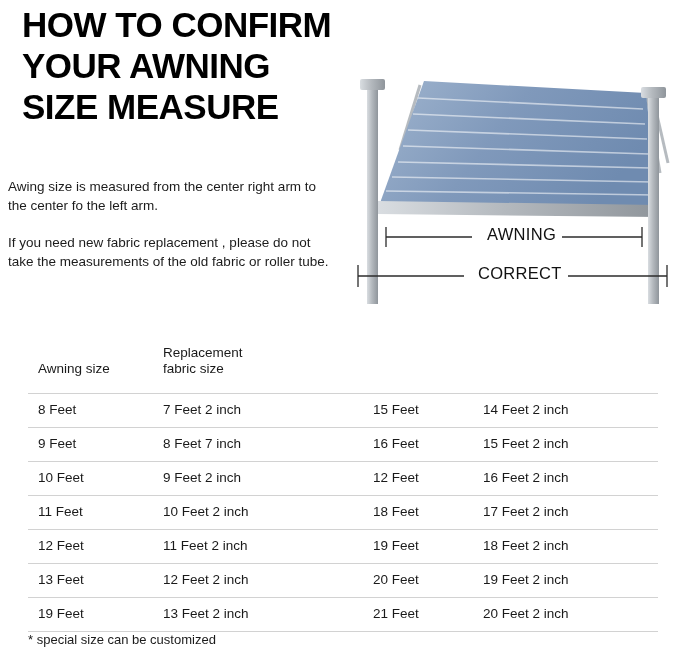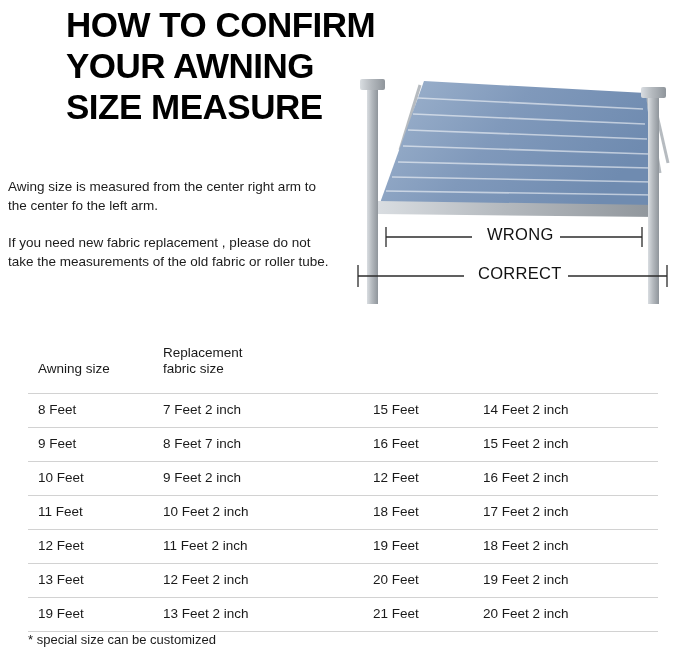--- a/index.html
+++ b/index.html
@@ -28,21 +28,21 @@
     top: 4px;
     width: 400px;
     font-family: "Liberation Sans", sans-serif;
     font-weight: bold;
     font-size: 35px;
     line-height: 41px;
     letter-spacing: -0.5px;
     color: #000000;
     text-transform: uppercase;
   }
-  .headline .l1, .headline .l2, .headline .l3 { display: block; white-space: nowrap; margin-left: 44px; }
+  .headline .l1, .headline .l2, .headline .l3 { display: block; white-space: nowrap; }
 
   
   .para {
     position: absolute;
     left: 8px;
     font-size: 13.5px;
     line-height: 19px;
     color: #1c1c1c;
     width: 330px;
   }
@@ -176,21 +176,21 @@
         <line x1="302" y1="172" x2="302" y2="192"></line>
       </g>
 
       <g stroke="#2b2b2b" stroke-width="1.3">
         <line x1="18" y1="221" x2="124" y2="221"></line>
         <line x1="222" y1="221" x2="327" y2="221"></line>
         <line x1="18" y1="210" x2="18" y2="232"></line>
         <line x1="327" y1="210" x2="327" y2="232"></line>
       </g>
     </svg>
-    <div class="label-wrong">WRONG</div>
+    <div class="label-wrong">AWNING</div>
     <div class="label-correct">CORRECT</div>
   </div>
 
   <div class="table-wrap">
     <table class="sizes">
       <colgroup>
         <col class="c1">
           <col class="c2">
           <col class="c3">
           <col class="c4">

